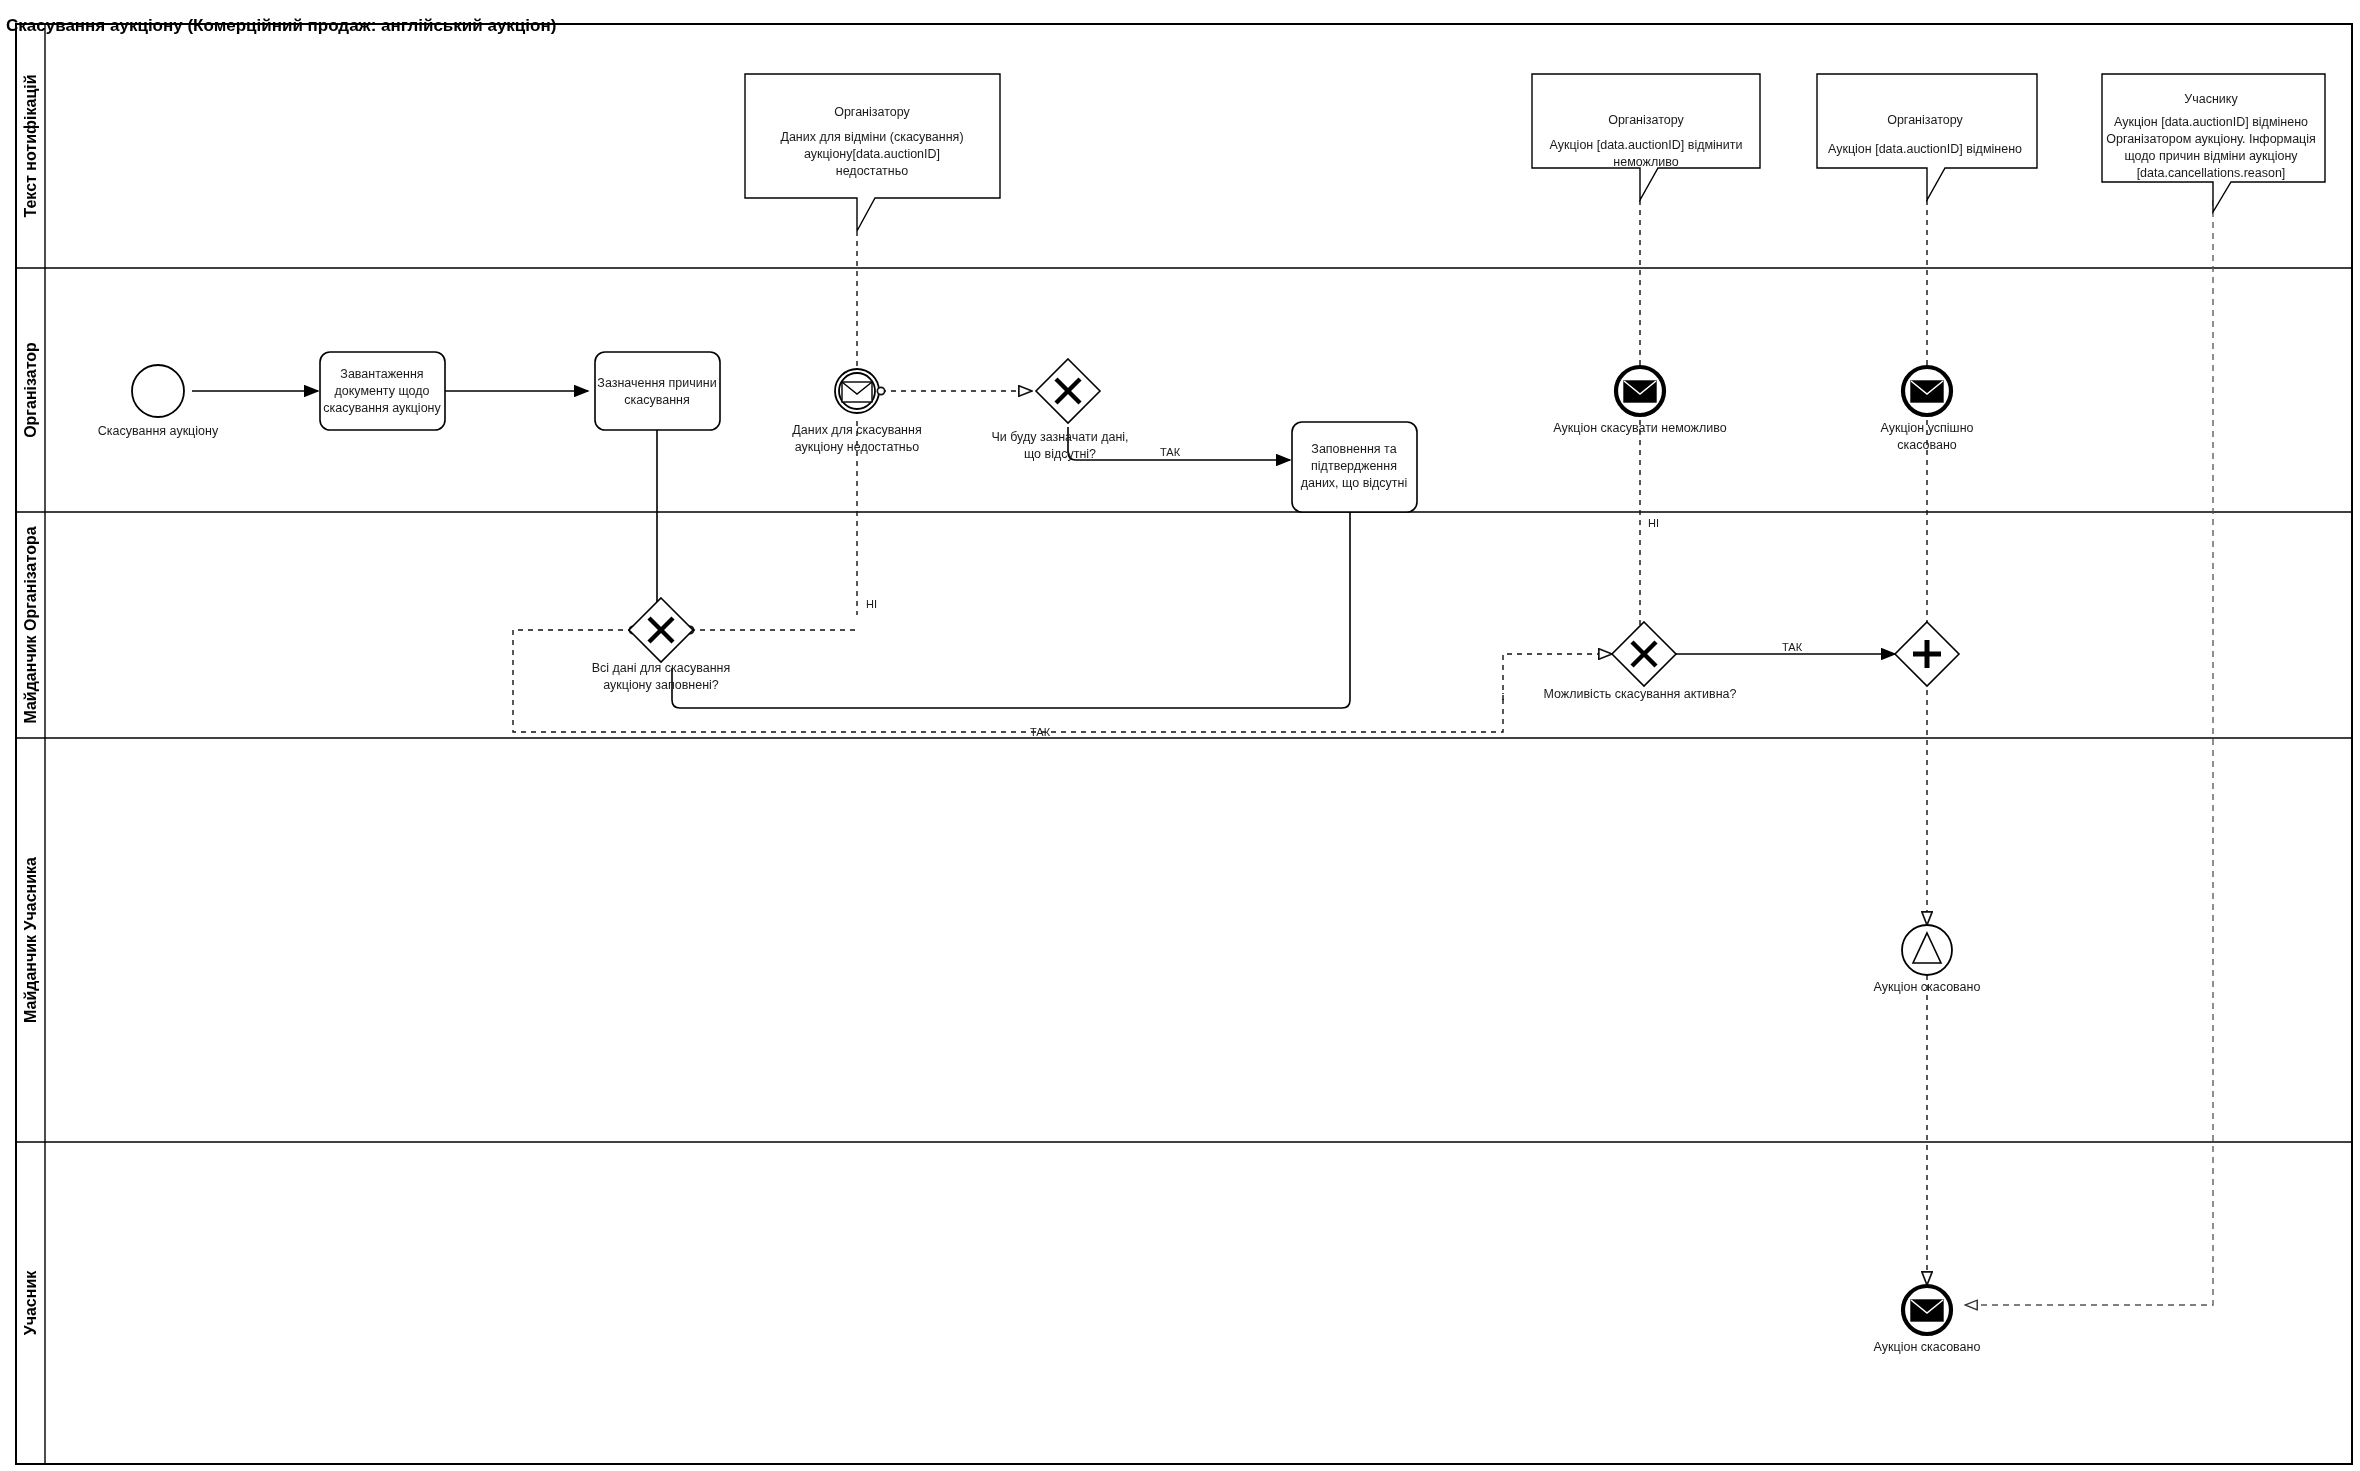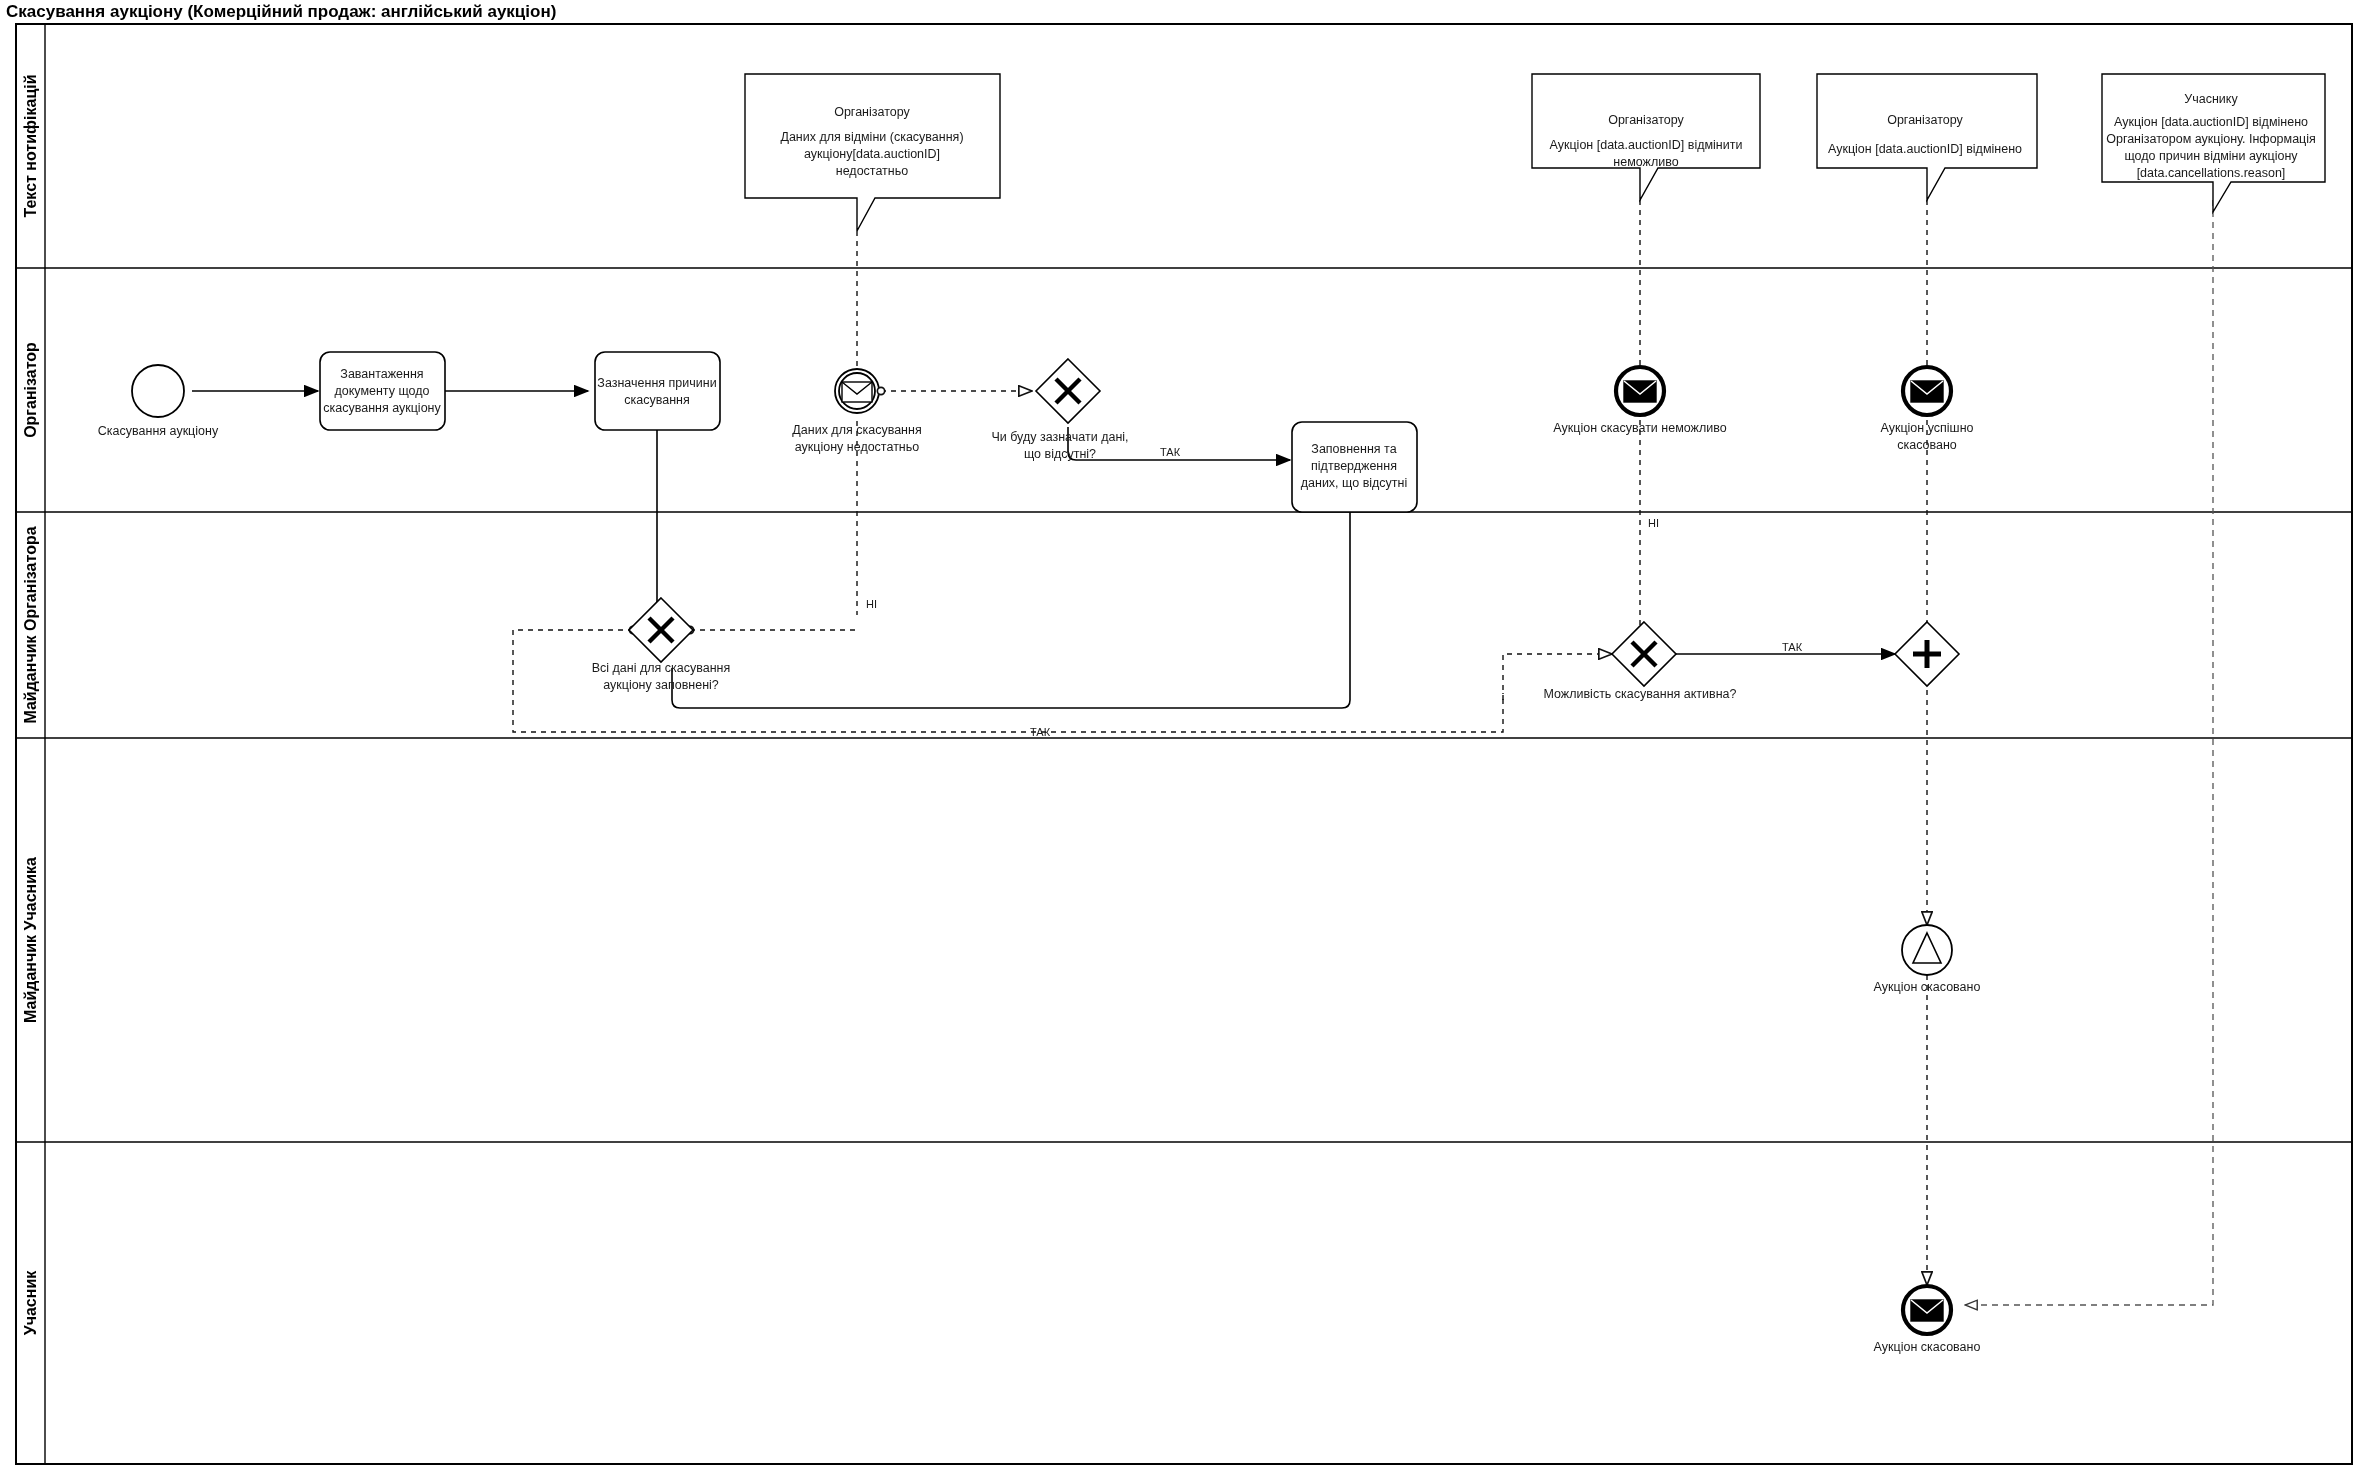--- a/index.html
+++ b/index.html
@@ -11,21 +11,21 @@
   #stage {
     position: relative;
     width: 2360px;
     height: 1471px;
     background: #ffffff;
     overflow: hidden;
   }
   #diagram-title {
     position: absolute;
     left: 6px;
-    top: 2px;
+    top: 16px;
     font-size: 17px;
     font-weight: bold;
     color: #000000;
     letter-spacing: 0px;
   }
   svg.layer {
     position: absolute;
     left: 0;
     top: 0;
     width: 2360px;

